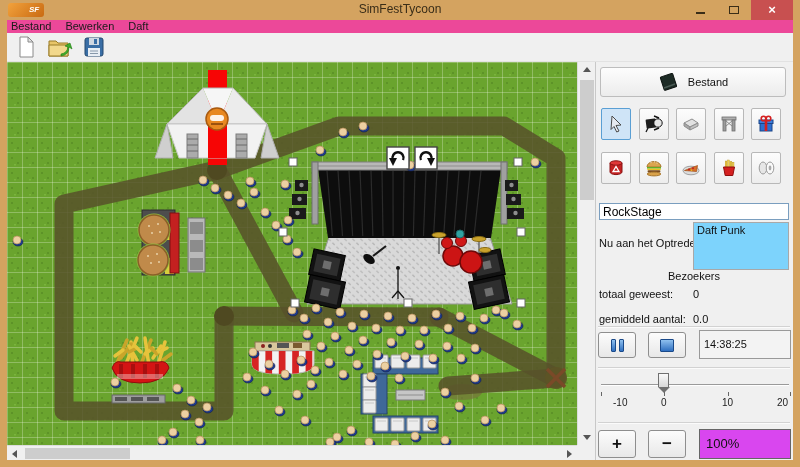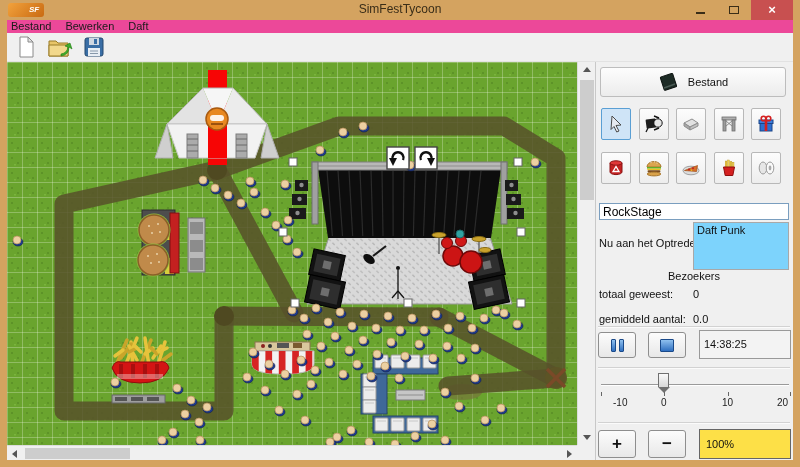--- a/index.html
+++ b/index.html
@@ -62,22 +62,22 @@
               font-size:11px;line-height:27px;padding-left:4px;}
   .slider-track{position:absolute;left:5px;top:322px;width:188px;height:2px;border-top:1px solid #9a9a9a;border-bottom:1px solid #fff;}
   .slider-thumb{position:absolute;left:62px;top:311px;width:11px;height:14px;background:linear-gradient(#fafafa,#d8d8d8);
                 border:1px solid #707070;border-bottom:none;}
   .slider-thumb:after{content:"";position:absolute;left:-1px;top:13px;width:0;height:0;
                 border-left:6px solid transparent;border-right:6px solid transparent;border-top:6px solid #707070;}
   .tick{position:absolute;top:330px;width:1px;height:4px;background:#666;}
   .tick-label{position:absolute;top:335px;font-size:10px;color:#222;}
   .zoom-btn{position:absolute;width:38px;height:28px;background:linear-gradient(#fcfcfc,#e8e8e8);
             border:1px solid #8e8e8e;border-radius:3px;font-size:17px;font-weight:bold;text-align:center;line-height:26px;}
-  .zoom-field{position:absolute;left:103px;top:367px;width:92px;height:30px;background:#fde047;border:1px solid #666;
-              font-size:11px;line-height:28px;padding-left:6px;}
+  .zoom-field{position:absolute;left:103px;top:367px;width:92px;height:30px;background:#d946ef;border:1px solid #666;
+              font-size:13px;line-height:28px;padding-left:6px;}
 </style>
 </head>
 <body>
 
 <div class="window">
 
   <div class="titlebar">
     <div class="app-logo">SF</div>
     <div class="app-title">SimFestTycoon</div>
     <div class="winbtns">

